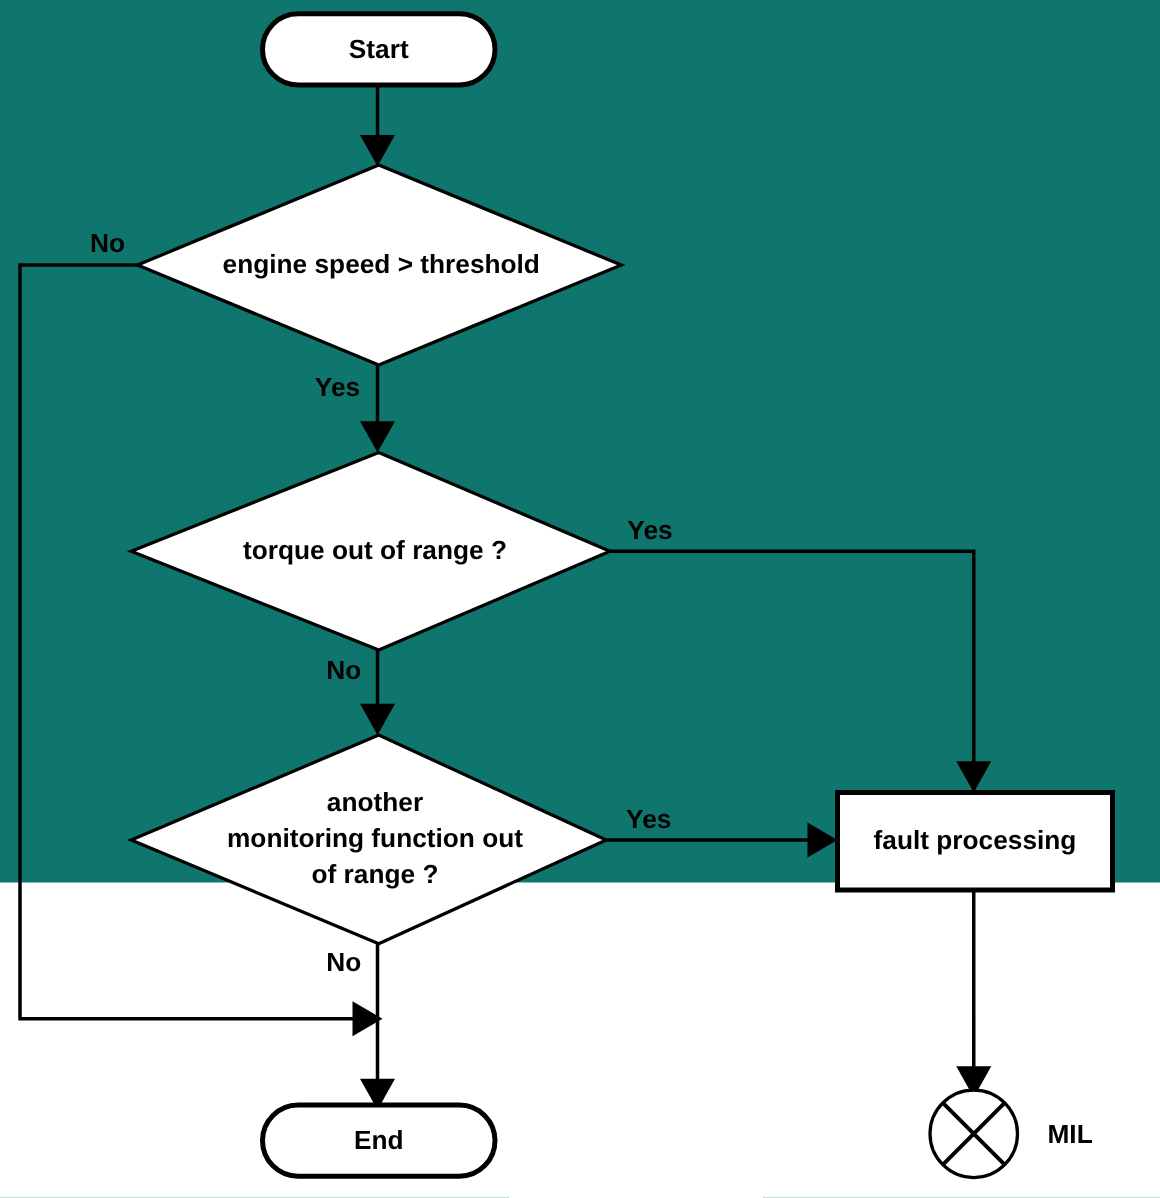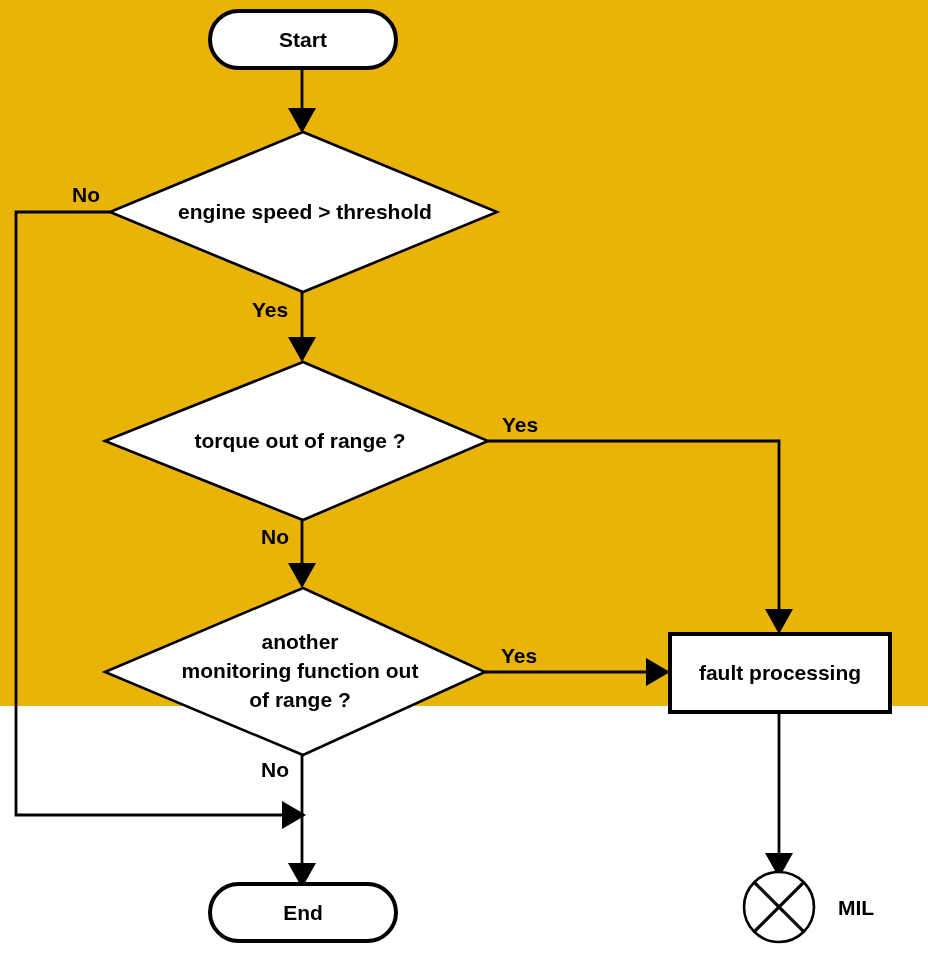--- a/index.html
+++ b/index.html
@@ -10,21 +10,21 @@
   body {
     width: 928px;
     height: 958px;
     font-family: "Liberation Sans", sans-serif;
     overflow: hidden;
   }
   #flowchart-root {
     position: relative;
     width: 928px;
     height: 706px;
-    background: #eab308;
+    background: #0f766e;
   }
   svg#diagram {
     display: block;
     width: 928px;
     height: 958px;
   }
   .shape-stroke {
     fill: #ffffff;
     stroke: #000000;
     stroke-width: 4;

